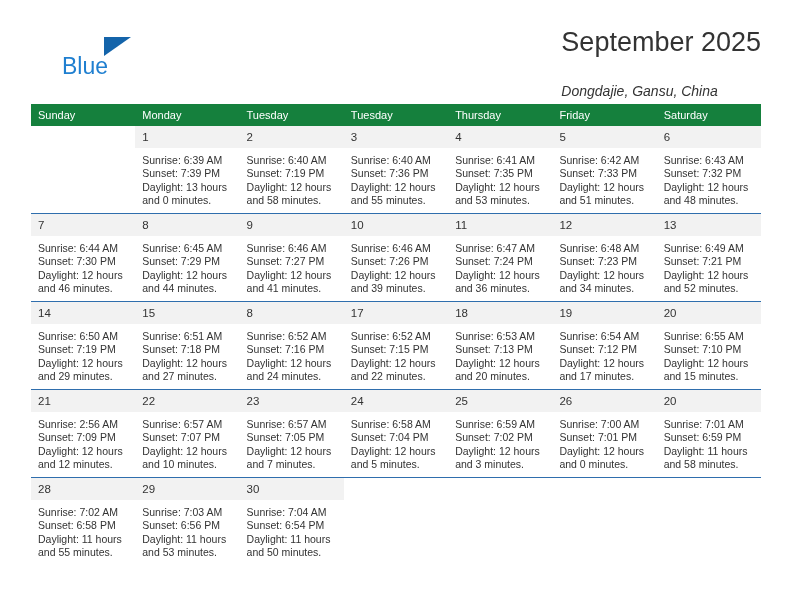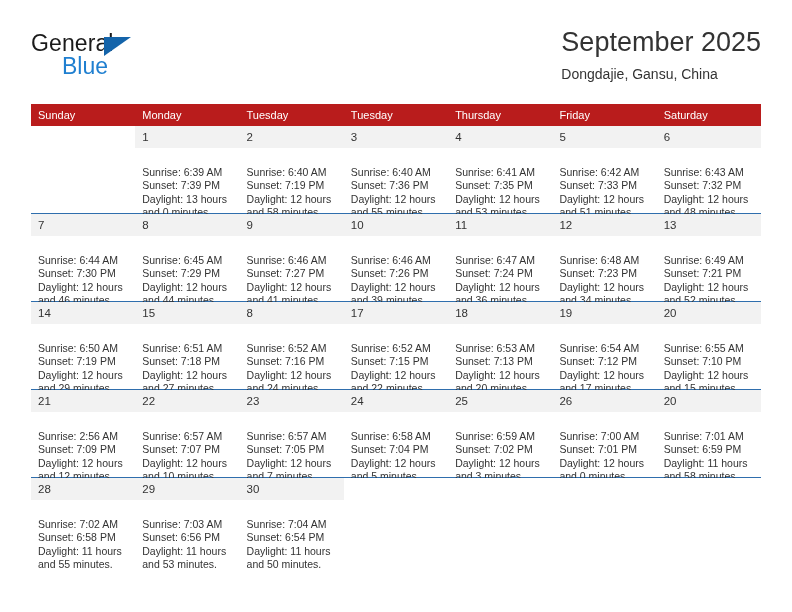--- a/index.html
+++ b/index.html
@@ -73,35 +73,36 @@
   .title-main {
     font-size: 27px;
     color: #333333;
     line-height: 33px;
     white-space: nowrap;
   }
   .title-sub {
     font-size: 14px;
     color: #333333;
     line-height: 22px;
-    margin-top: 4px;
+    margin-top: 21px;
     white-space: nowrap;
+    font-style: italic;
   }
 
   
   .calendar {
     position: absolute;
     left: 31px;
     top: 104px;
     width: 730px;
     border-collapse: collapse;
     table-layout: fixed;
   }
   .calendar th {
-    background: #b91c1c;
+    background: #15803d;
     color: #ffffff;
     font-size: 11px;
     font-weight: normal;
     text-align: left;
     padding: 5px 0 5px 7px;
     height: 12px;
     line-height: 12px;
     margin-left: 12px;
   }
   .calendar td {
@@ -128,35 +129,33 @@
     box-sizing: content-box;
   }
   .daycell.empty .daynum {
     background: #ffffff;
   }
   .info {
     padding: 6px 4px 0 7px;
     font-size: 10.5px;
     line-height: 13.4px;
     color: #333333;
-    margin-top: 12px;
   }
   .info div {
     white-space: nowrap;
   }
 </style>
 </head>
 <body>
 
 <div class="page">
 
   <div class="header">
 
     <div class="brand">
-      <span class="brand-general">General</span>
       <span class="brand-triangle"></span>
       <span class="brand-blue">Blue</span>
     </div>
 
     <div class="titles">
       <div class="title-main">September 2025</div>
       <div class="title-sub">Dongdajie, Gansu, China</div>
     </div>
 
   </div>

